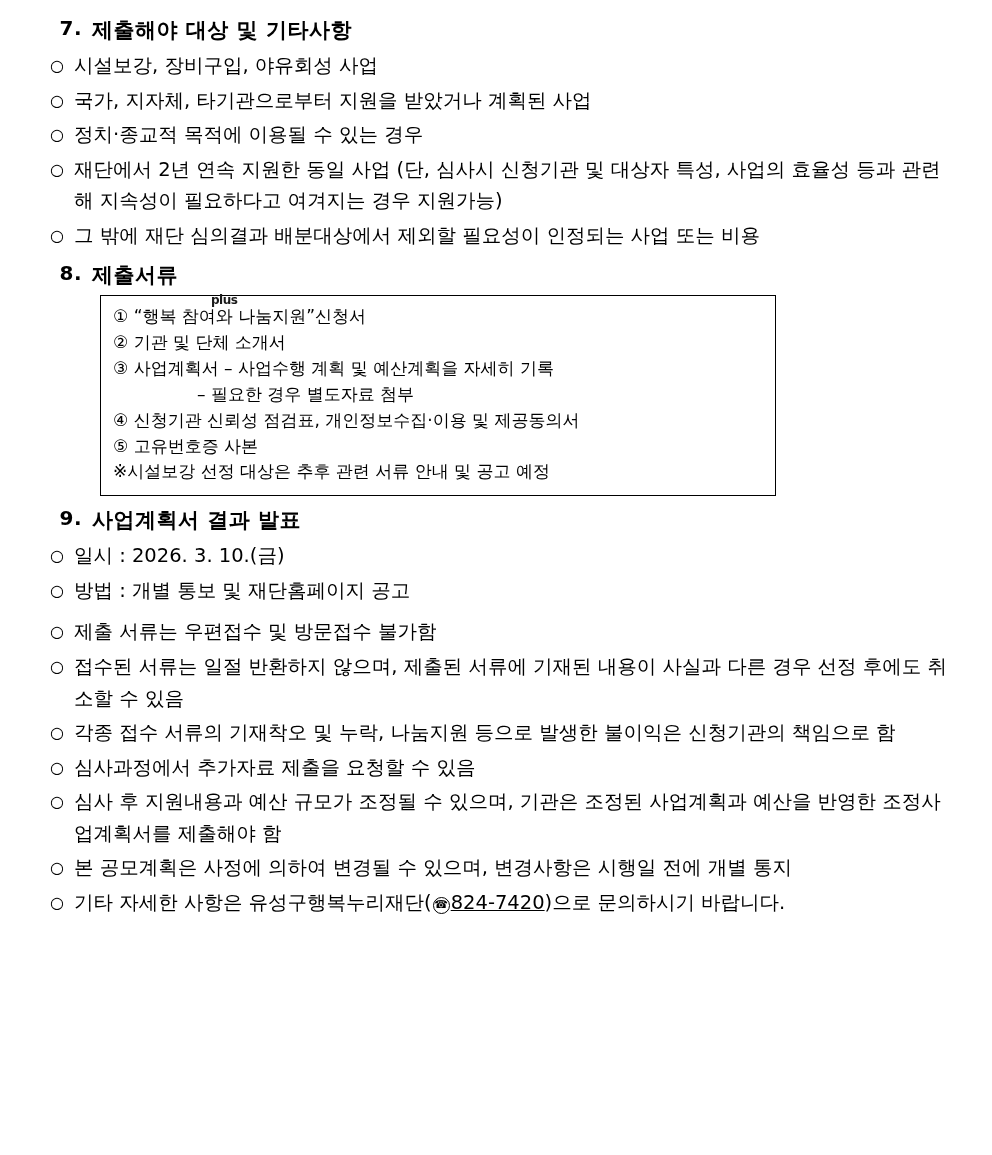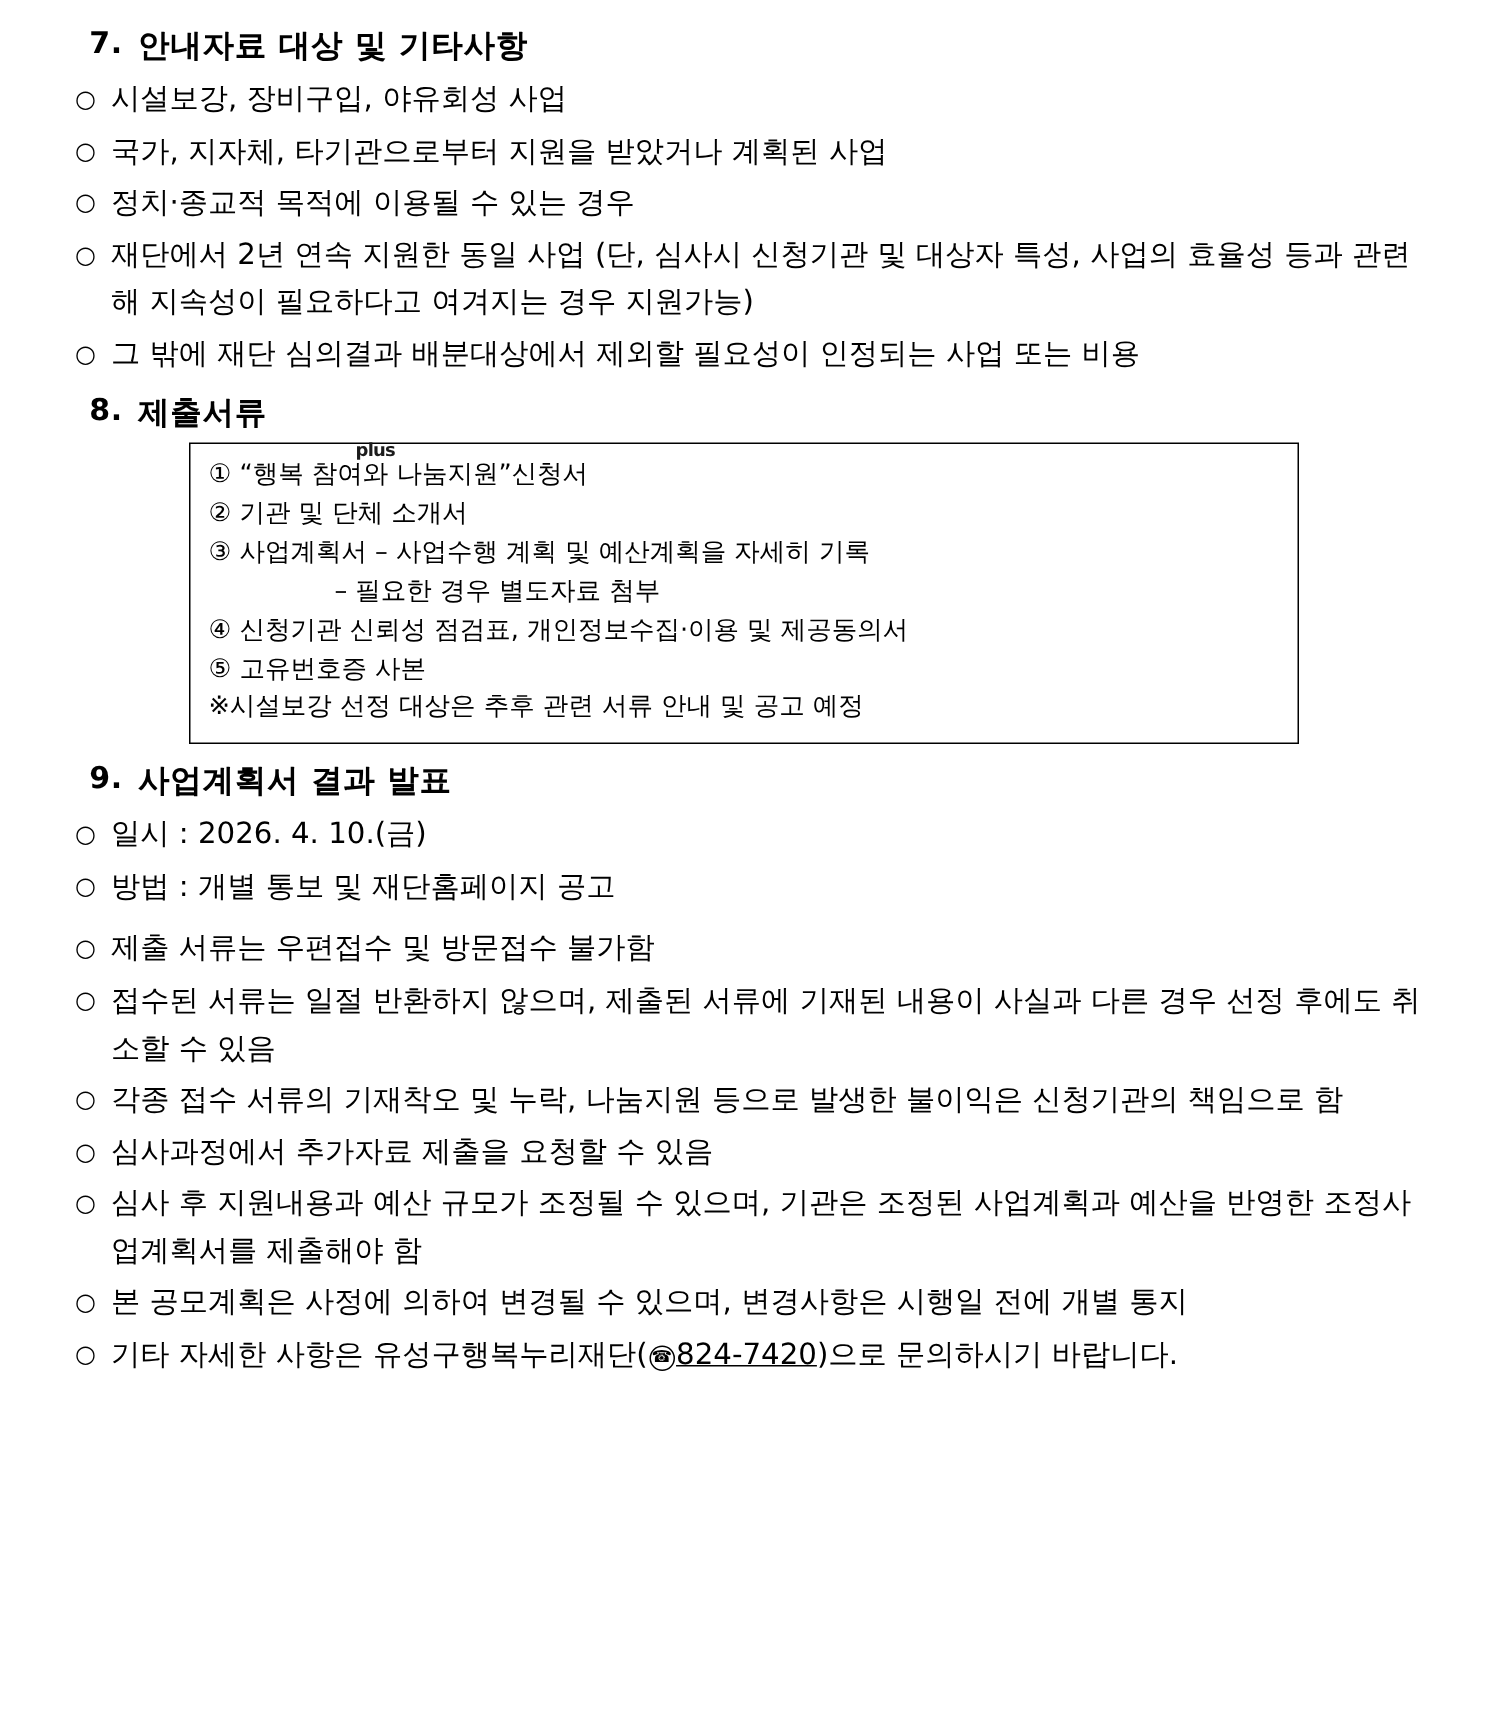--- a/index.html
+++ b/index.html
@@ -68,22 +68,22 @@
     color: #000;
   }
   .bullet-text {
     flex: 1 1 auto;
     padding-right: 4px;
   }
 
   
   .doc-box {
     border: 1.5px solid #000;
-    margin: 4px 0 10px 86px;
-    width: 740px;
+    margin: 4px 0 10px 60px;
+    width: 676px;
     box-sizing: border-box;
     padding: 8px 10px 10px 12px;
   }
   .doc-box .row {
     font-size: 17px;
     line-height: 1.52;
     white-space: pre;
   }
   .doc-box .row.sub {
     padding-left: 84px;
@@ -113,21 +113,21 @@
   .sp-top { margin-top: 10px; }
 </style>
 </head>
 <body>
 
 <div class="page">
 
   <div class="section">
     <div class="sec-head">
       <span class="sec-num">7.</span>
-      <span class="sec-title">안내자료 대상 및 기타사항</span>
+      <span class="sec-title">제출해야 대상 및 기타사항</span>
     </div>
     <ul class="bullets">
       <li>
         <span class="bullet-mark">○</span>
         <span class="bullet-text">시설보강, 장비구입, 야유회성 사업</span>
       </li>
       <li>
         <span class="bullet-mark">○</span>
         <span class="bullet-text">국가, 지자체, 타기관으로부터 지원을 받았거나 계획된 사업</span>
       </li>
@@ -164,21 +164,21 @@
   </div>
 
   <div class="section sp-top">
     <div class="sec-head">
       <span class="sec-num">9.</span>
       <span class="sec-title">사업계획서 결과 발표</span>
     </div>
     <ul class="bullets">
       <li>
         <span class="bullet-mark">○</span>
-        <span class="bullet-text">일시 : 2026. 4. 10.(금)</span>
+        <span class="bullet-text">일시 : 2026. 3. 10.(금)</span>
       </li>
       <li>
         <span class="bullet-mark">○</span>
         <span class="bullet-text">방법 : 개별 통보 및 재단홈페이지 공고</span>
       </li>
     </ul>
   </div>
 
   <div class="section sp-top">
     <ul class="bullets">

